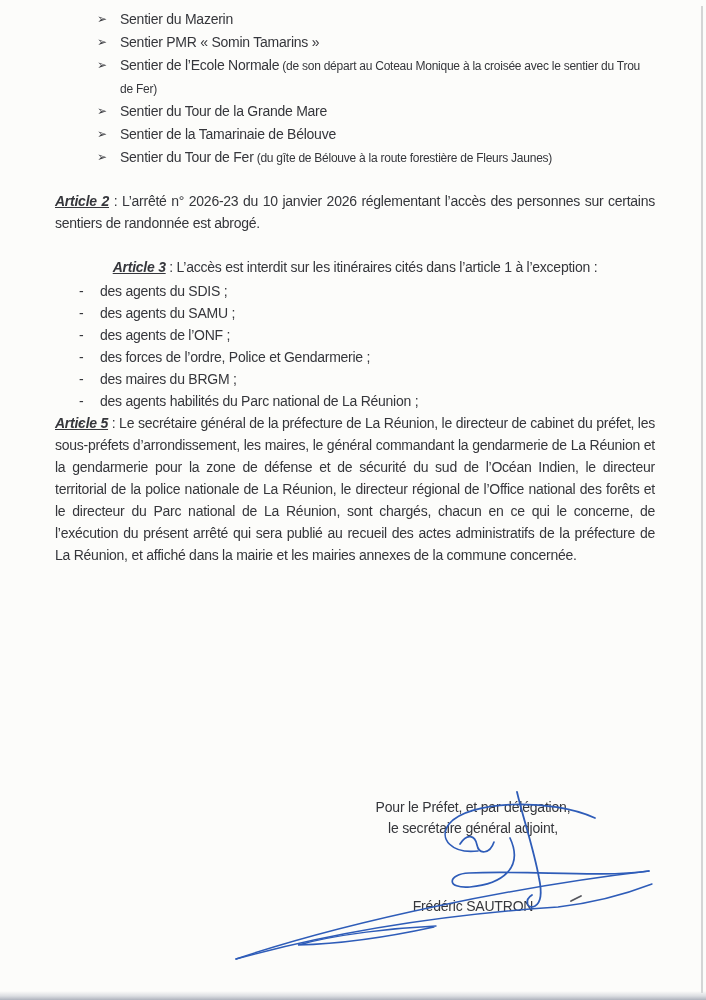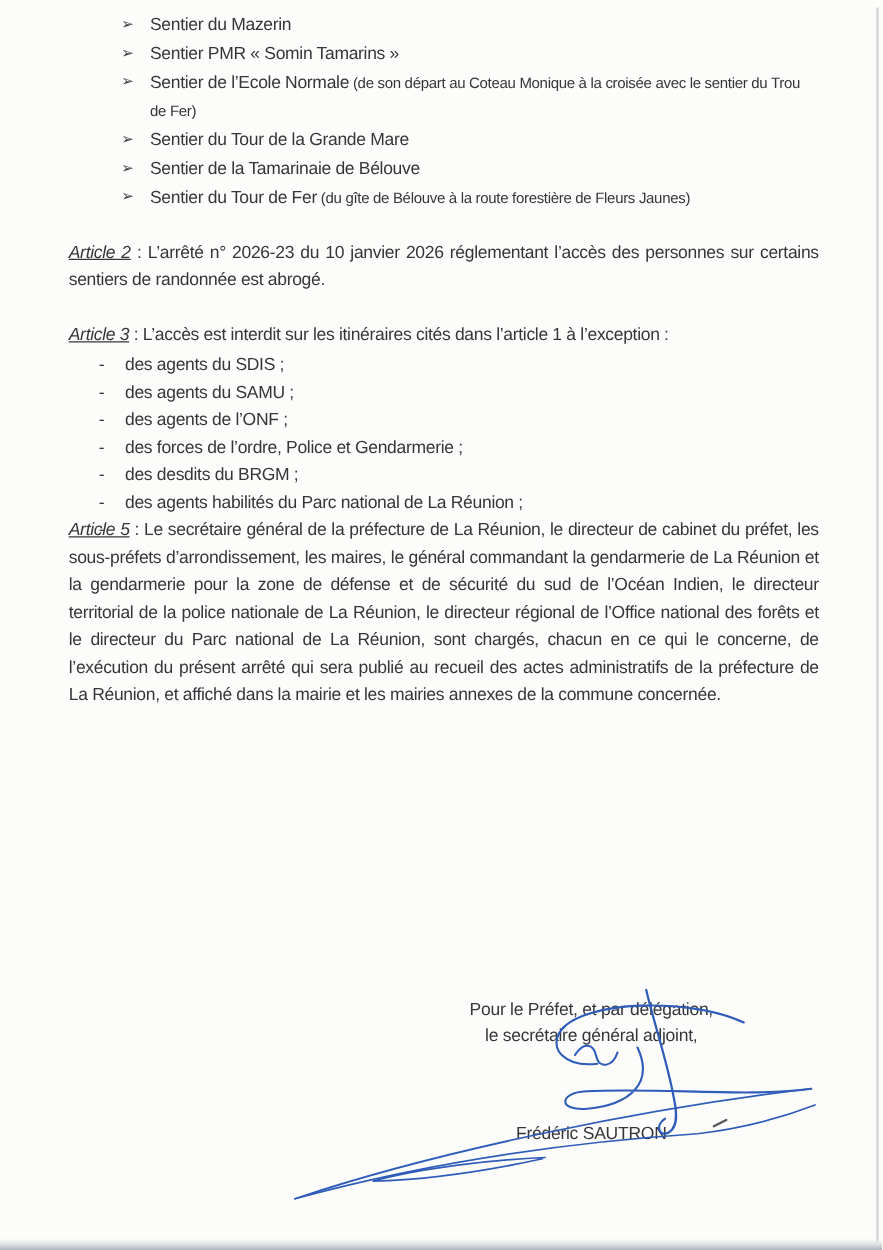--- a/index.html
+++ b/index.html
@@ -27,22 +27,22 @@
   .trail-item { position: relative; padding-left: 65px; }
   .bullet {
     position: absolute;
     left: 42px; top: 0;
     font-size: 12px;
     color: #3a3b40;
   }
   .trail-main { font-size: 14px; }
   .trail-note { font-size: 12px; }
   .article { text-align: justify; }
-  .article.heading-only { text-align: left; }
-  .art-label { font-weight: normal; font-style: italic; text-decoration: underline; }
+  .article.heading-only { text-align: center; }
+  .art-label { font-weight: bold; font-style: italic; text-decoration: underline; }
   .mt-a2 { margin-top: 21px; }
   .mt-a3 { margin-top: 22px; }
   .mt-a4 { margin-top: 17px; }
   .mt-a5 { }
   .exception-list { margin-top: 2px; }
   .exception-item { position: relative; padding-left: 45px; }
   .dash { position: absolute; left: 24px; top: 0; }
   .sig-block {
     position: absolute;
     top: 797px;
@@ -103,21 +103,21 @@
 
     <p class="article mt-a2"><span class="art-label">Article 2</span><span> : </span><span>L’arrêté n° 2026-23 du 10 janvier 2026 réglementant l’accès des personnes sur certains sentiers de randonnée est abrogé.</span></p>
 
     <p class="article heading-only mt-a3"><span class="art-label">Article 3</span><span> : </span><span>L’accès est interdit sur les itinéraires cités dans l’article 1 à l’exception :</span></p>
 
     <ul class="exception-list">
       <li class="exception-item"><span class="dash">-</span><span>des agents du SDIS ;</span></li>
       <li class="exception-item"><span class="dash">-</span><span>des agents du SAMU ;</span></li>
       <li class="exception-item"><span class="dash">-</span><span>des agents de l’ONF ;</span></li>
       <li class="exception-item"><span class="dash">-</span><span>des forces de l’ordre, Police et Gendarmerie ;</span></li>
-      <li class="exception-item"><span class="dash">-</span><span>des desdits du BRGM ;</span></li>
+      <li class="exception-item"><span class="dash">-</span><span>des maires du BRGM ;</span></li>
       <li class="exception-item"><span class="dash">-</span><span>des agents habilités du Parc national de La Réunion ;</span></li>
       <li class="exception-item"><span class="dash">-</span></li>
     </ul>
 
 
     <p class="article mt-a5"><span class="art-label">Article 5</span><span> : </span><span>Le secrétaire général de la préfecture de La Réunion, le directeur de cabinet du préfet, les sous-préfets d’arrondissement, les maires, le général commandant la gendarmerie de La Réunion et la gendarmerie pour la zone de défense et de sécurité du sud de l’Océan Indien, le directeur territorial de la police nationale de La Réunion, le directeur régional de l’Office national des forêts et le directeur du Parc national de La Réunion, sont chargés, chacun en ce qui le concerne, de l’exécution du présent arrêté qui sera publié au recueil des actes administratifs de la préfecture de La Réunion, et affiché dans la mairie et les mairies annexes de la commune concernée.</span></p>
 
   </div>
 
   <div class="sig-block">

